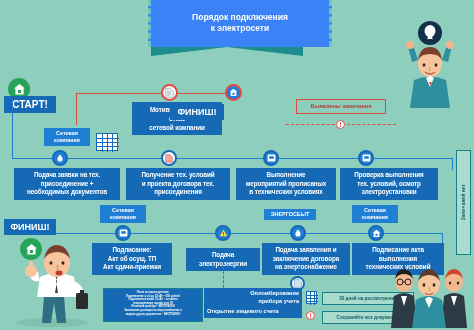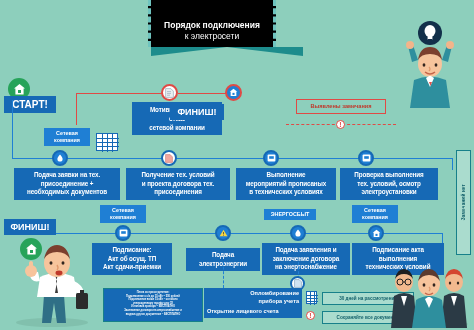--- a/index.html
+++ b/index.html
@@ -7,34 +7,34 @@
     width: 474px; height: 330px;
     background: #8dcfbc;
     font-family: "Liberation Sans", sans-serif;
     overflow: hidden;
     position: relative;
   }
   .stage { position: absolute; inset: 0; }
 
   
   .banner {
-    position: absolute; left: 148px; top: 0; width: 128px; height: 47px;
-    background: #000000;
+    position: absolute; left: 148px; top: 0; width: 184px; height: 47px;
+    background: #3b82f6;
     border-left: 3px dashed #6fc4bf;
     border-right: 3px dashed #6fc4bf;
     color: #fff; text-align: center;
-    padding-top: 20px;
+    padding-top: 12px;
   }
   .banner:after {
     content: ""; position: absolute; left: 0; bottom: -9px;
     border-left: 76px solid #1d8c8c; border-right: 76px solid #1d8c8c;
     border-bottom: 9px solid transparent;
   }
   .banner-l1 { font-size: 8.5px; font-weight: bold; line-height: 11px; }
-  .banner-l2 { font-size: 8.5px; font-weight: normal; line-height: 11px; }
+  .banner-l2 { font-size: 8.5px; font-weight: bold; line-height: 11px; }
 
   
   .bbox {
     position: absolute; background: #1669b5; color: #fff;
     font-weight: bold; text-align: center;
     line-height: 8.5px; font-size: 6.3px;
     padding: 3px 2px; letter-spacing: -0.1px;
   }
   .tag {
     position: absolute; background: #1f7fd4; color: #fff;

